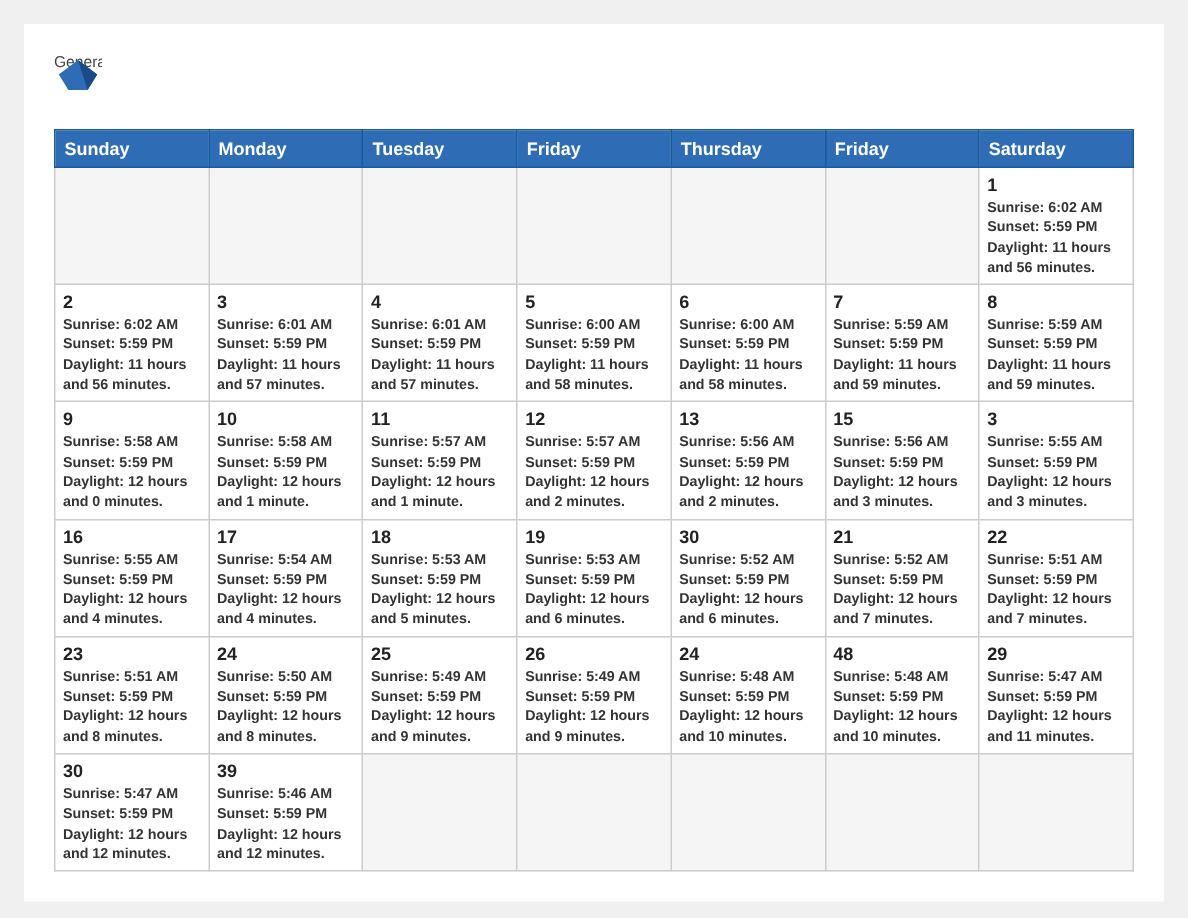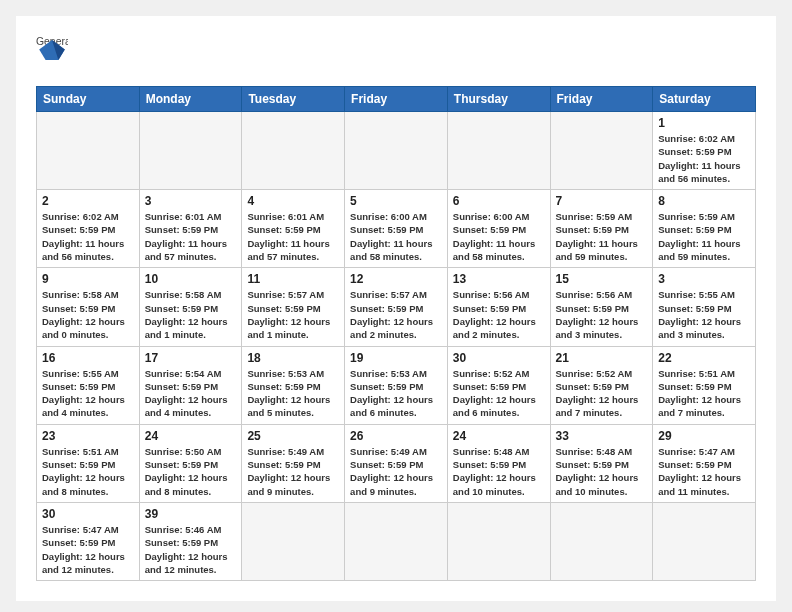--- a/index.html
+++ b/index.html
@@ -246,21 +246,21 @@
           </td>
           <td>
             <span class="day-number">26</span>
             <div class="day-info">Sunrise: 5:49 AM<br>Sunset: 5:59 PM<br>Daylight: 12 hours and 9 minutes.</div>
           </td>
           <td>
             <span class="day-number">24</span>
             <div class="day-info">Sunrise: 5:48 AM<br>Sunset: 5:59 PM<br>Daylight: 12 hours and 10 minutes.</div>
           </td>
           <td>
-            <span class="day-number">33</span>
+            <span class="day-number">48</span>
             <div class="day-info">Sunrise: 5:48 AM<br>Sunset: 5:59 PM<br>Daylight: 12 hours and 10 minutes.</div>
           </td>
           <td>
             <span class="day-number">29</span>
             <div class="day-info">Sunrise: 5:47 AM<br>Sunset: 5:59 PM<br>Daylight: 12 hours and 11 minutes.</div>
           </td>
         </tr>
         <tr>
           <td>
             <span class="day-number">30</span>

